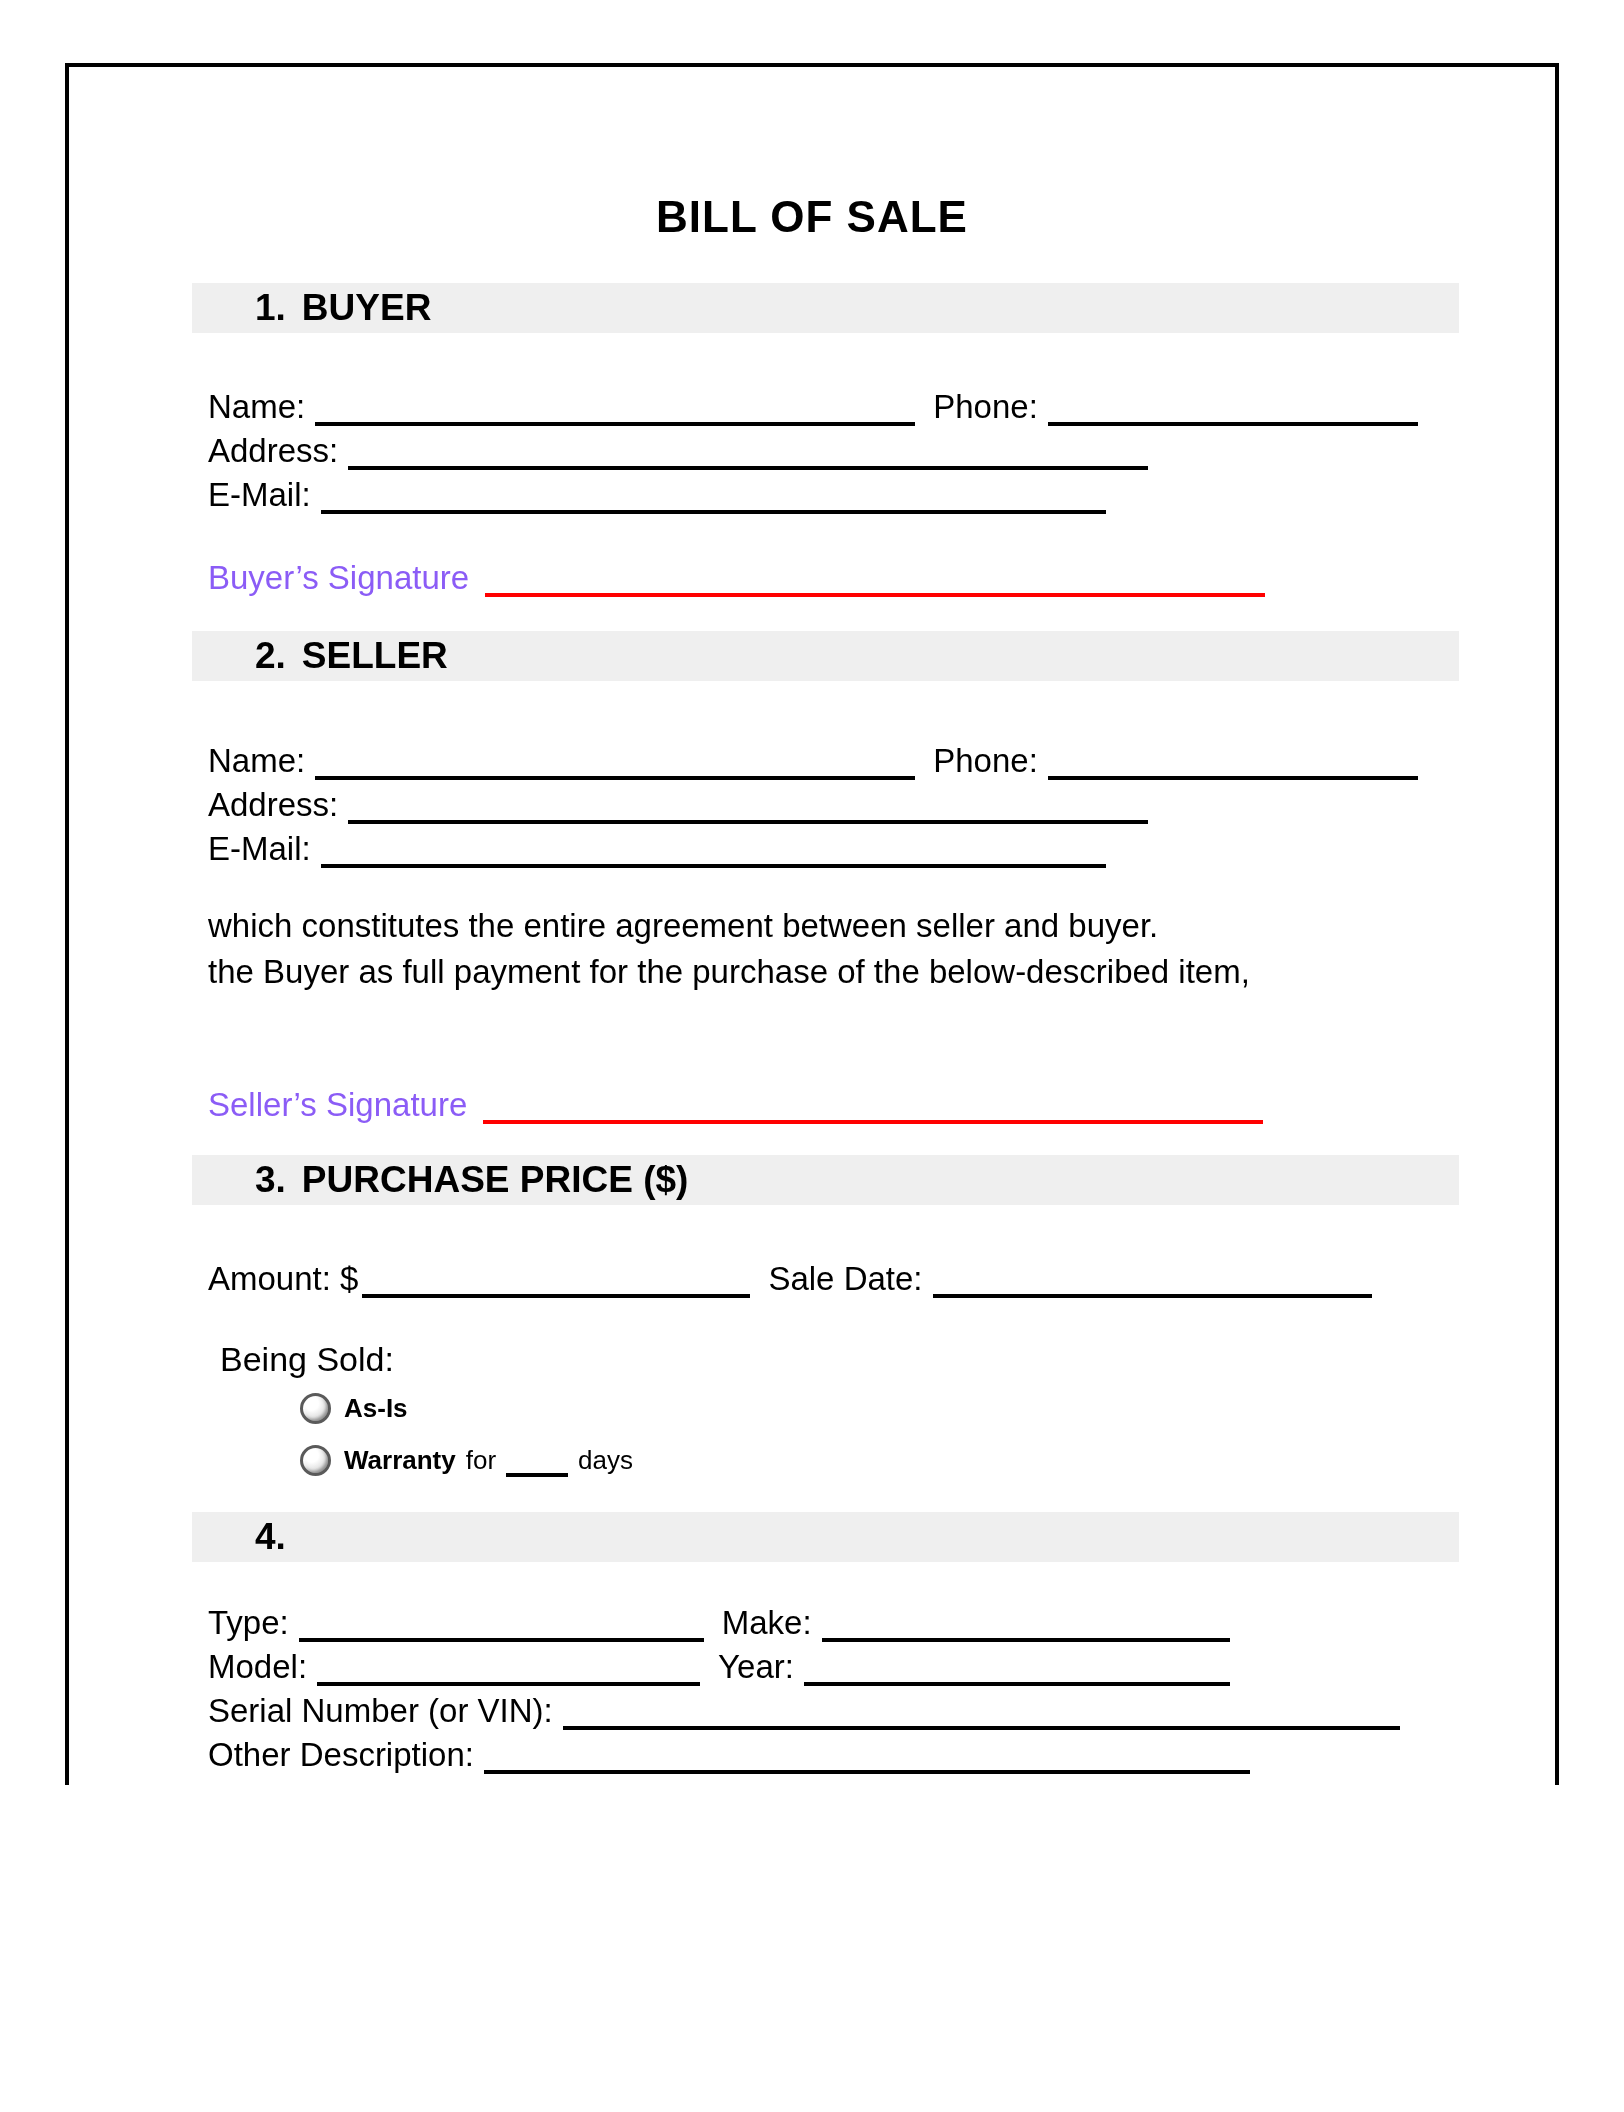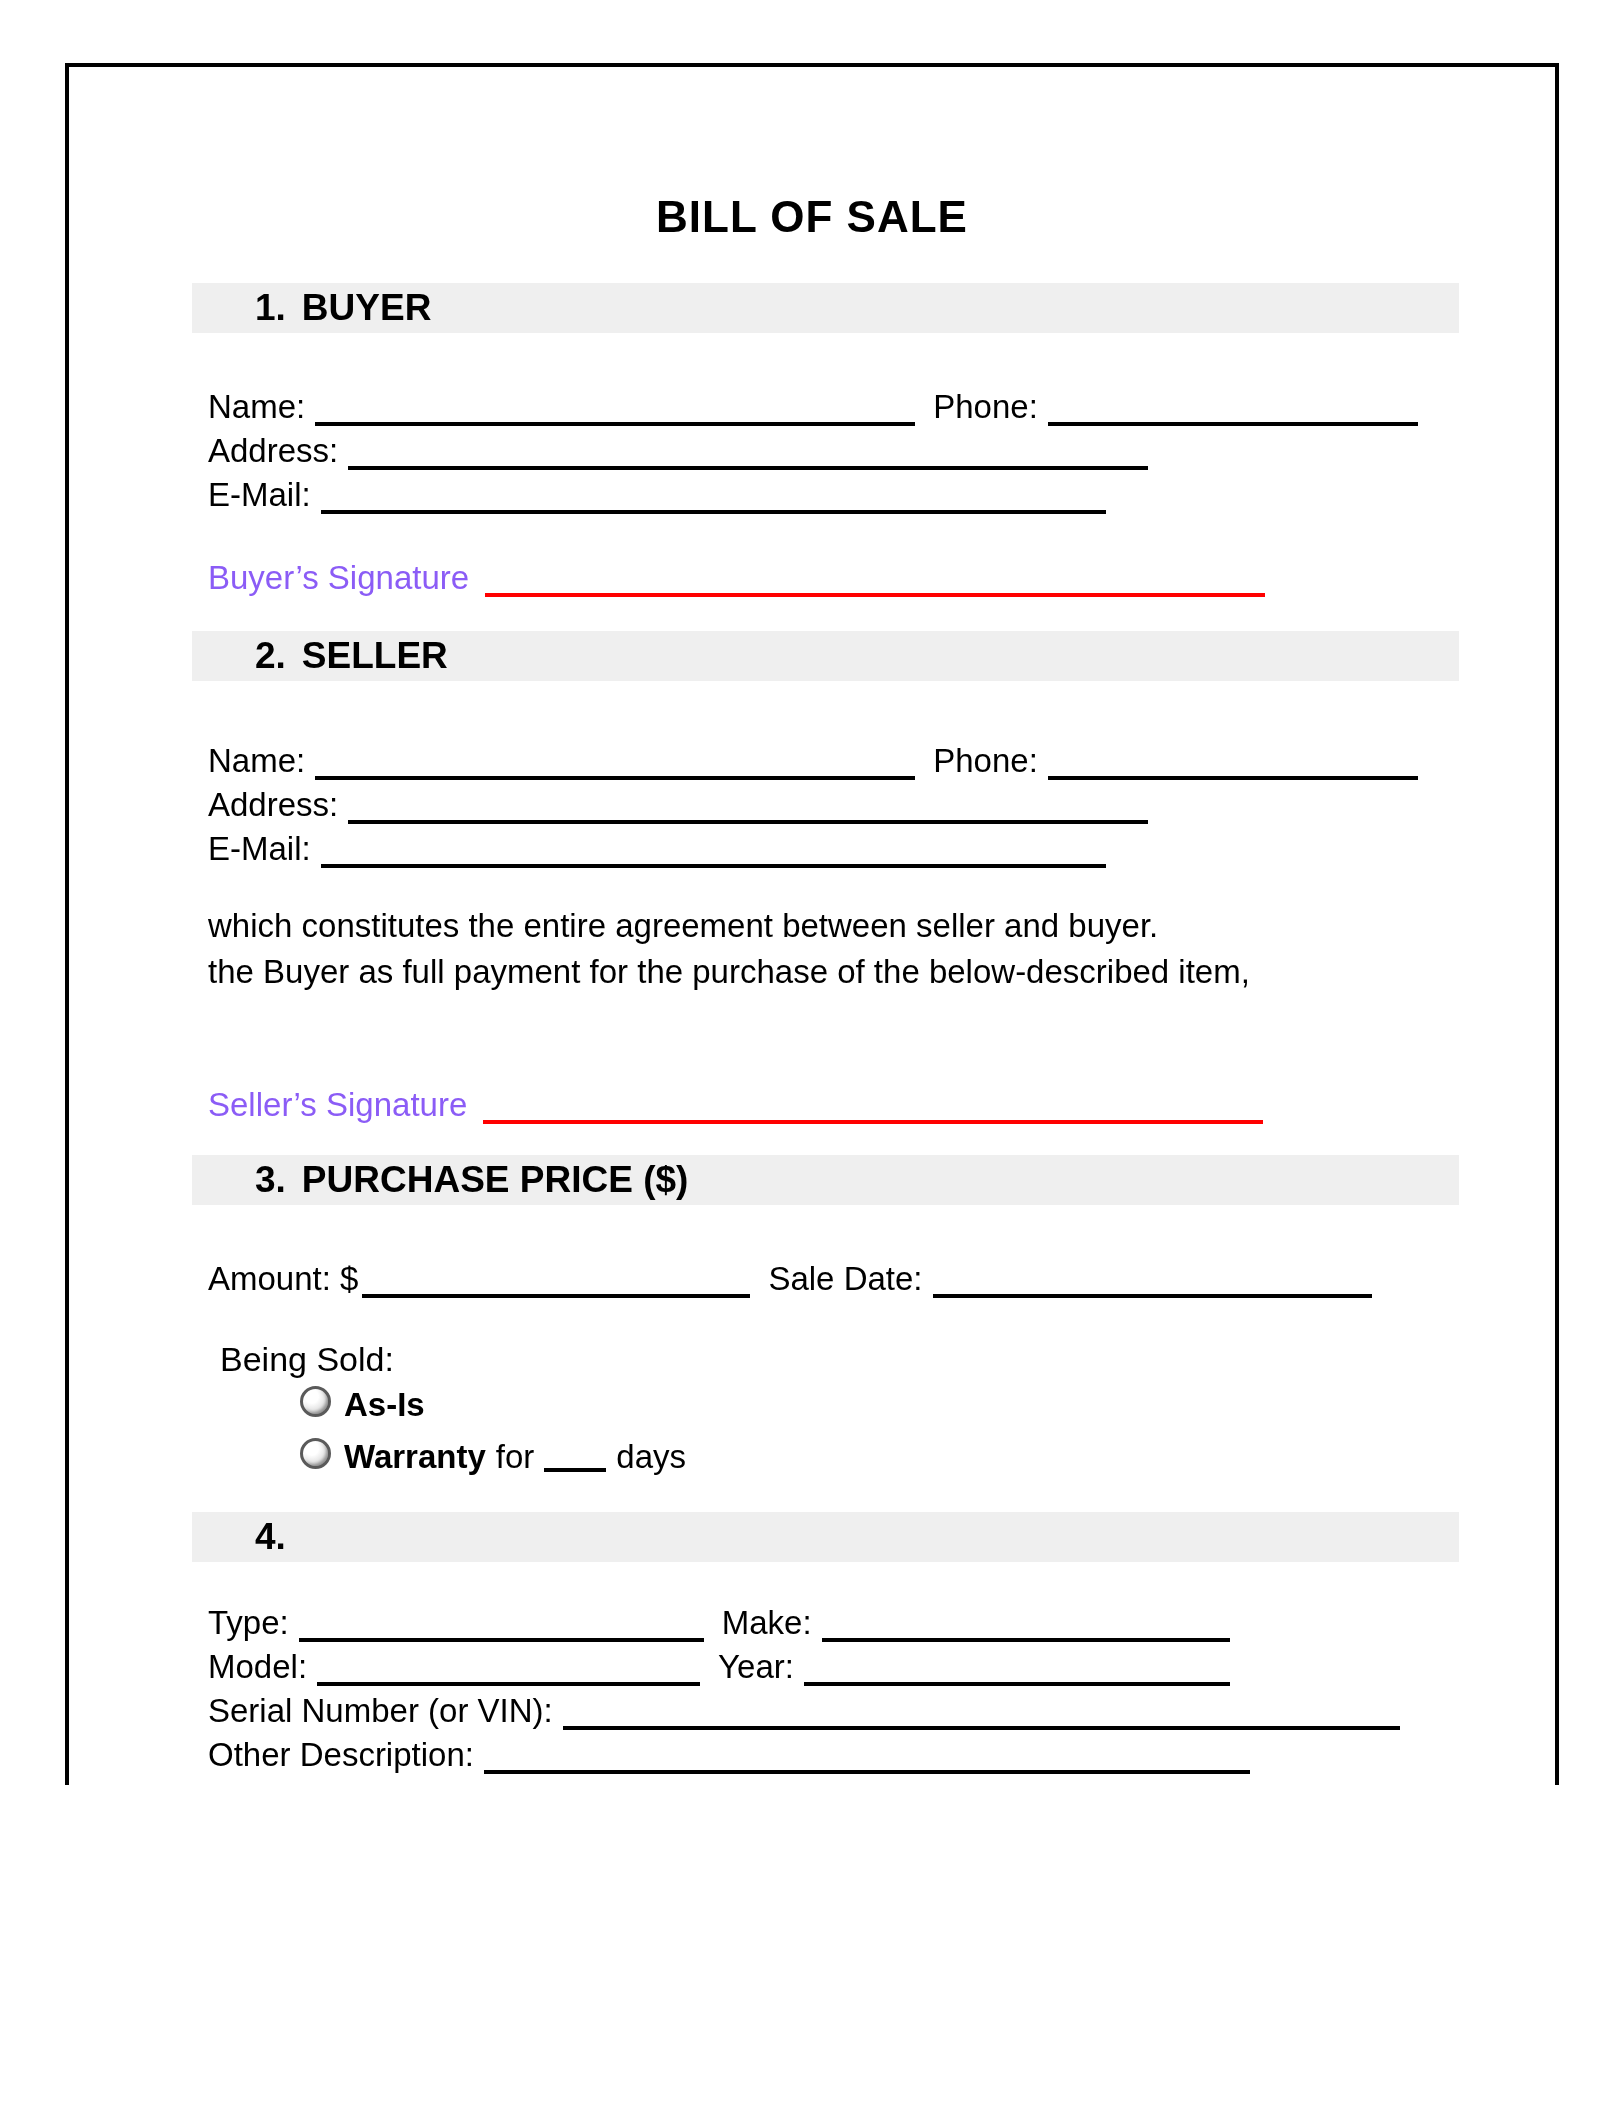--- a/index.html
+++ b/index.html
@@ -71,22 +71,22 @@
   .plain-label {
     position: absolute;
     left: 220px;
     font-size: 34px;
   }
   .radio-row {
     position: absolute;
     left: 300px;
     height: 44px;
     display: flex;
-    align-items: flex-start;
-    font-size: 33px;
+    align-items: center;
+    font-size: 26px;
     white-space: nowrap;
   }
   .radio {
     width: 31px; height: 31px;
     border-radius: 50%;
     border: 3px solid #5a5a5a;
     background: radial-gradient(circle at 35% 30%, #ffffff 28%, #e6e6e6 55%, #989898 100%);
     box-shadow: inset -2px -2px 3px rgba(0,0,0,0.25), inset 2px 2px 2px rgba(255,255,255,0.9);
     flex: 0 0 auto;
   }

